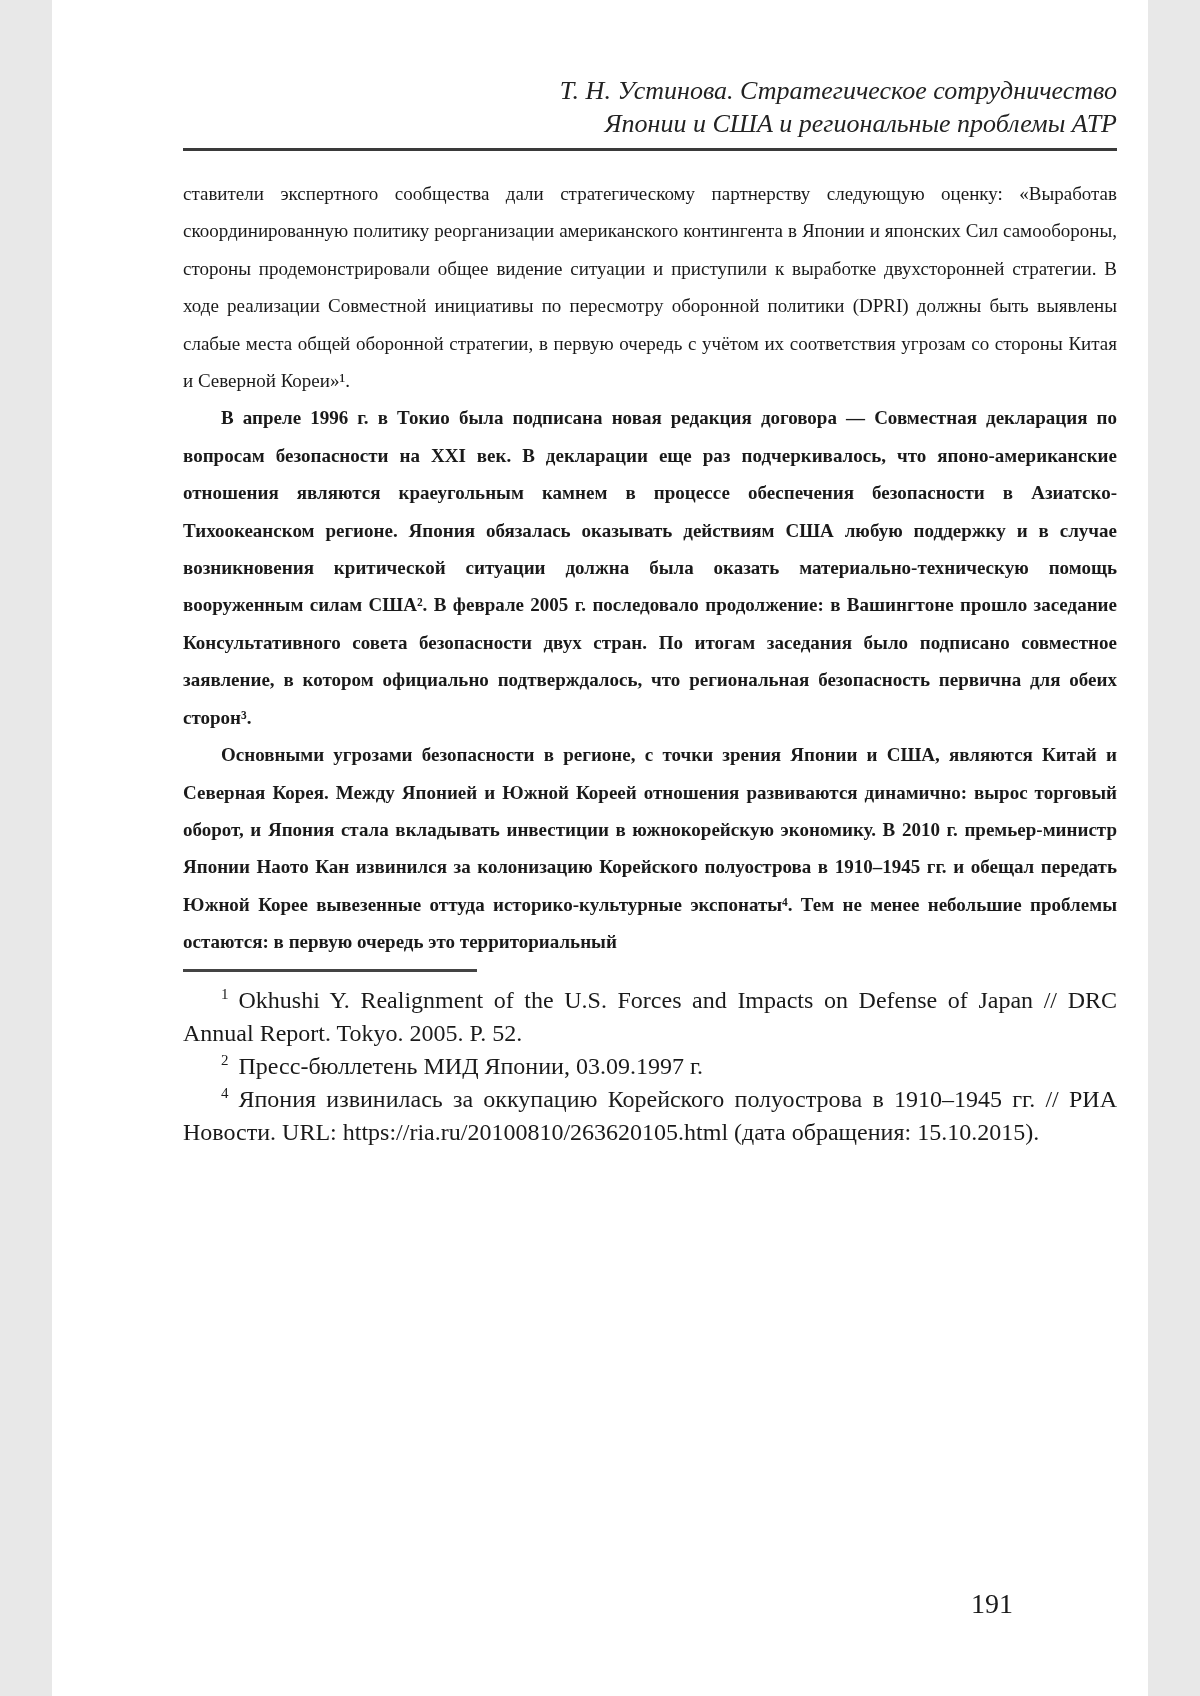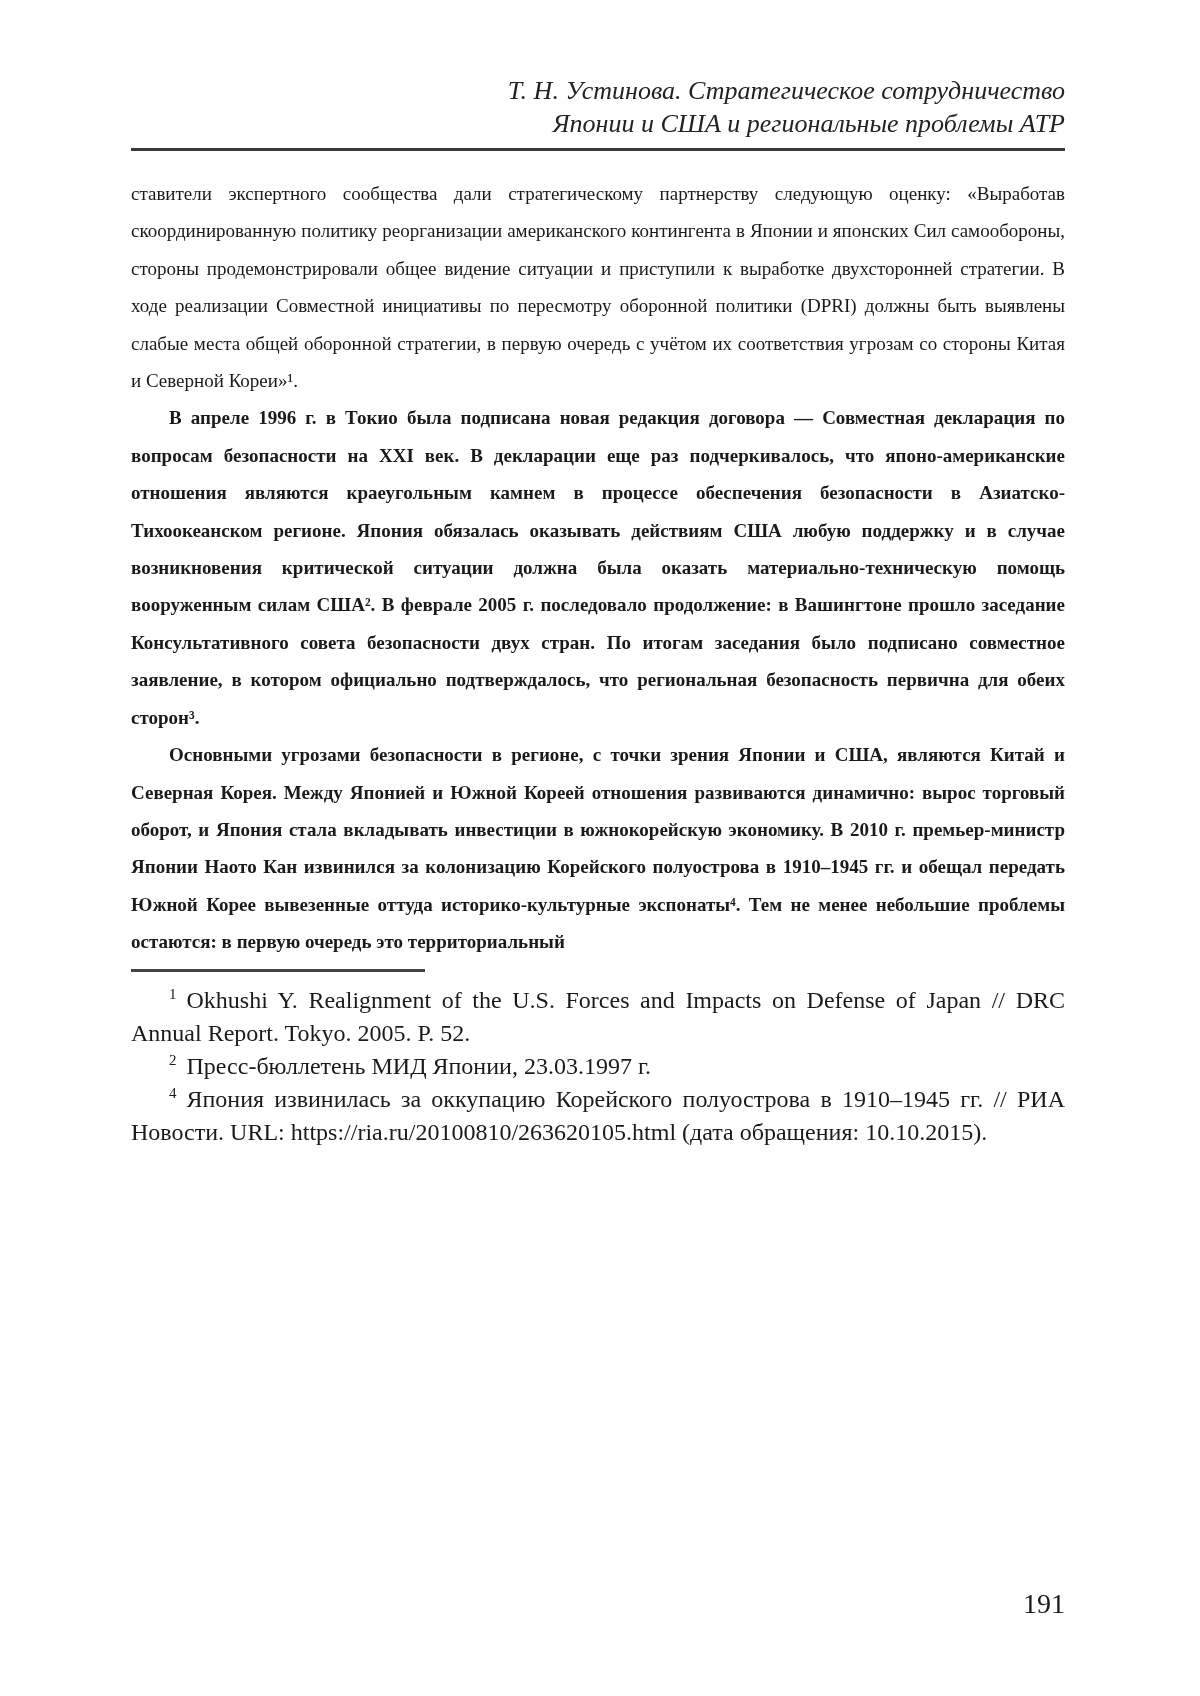--- a/index.html
+++ b/index.html
@@ -2,21 +2,21 @@
 <html lang="ru"><head>
 <meta charset="utf-8">
 <style>
   html, body {
     margin: 0;
     padding: 0;
     background: #e8e8e8;
   }
   .page {
     position: relative;
-    width: 1200px;
+    width: 1096px;
     height: 1696px;
     margin: 0 auto;
     background: #ffffff;
     color: #1a1a1a;
     font-family: "Liberation Serif", "DejaVu Serif", serif;
     overflow: hidden;
     box-sizing: border-box;
   }
   .content {
     position: absolute;
@@ -103,20 +103,20 @@
     <div class="body-text">
       <p>ставители экспертного сообщества дали стратегическому партнерству следующую оценку: «Выработав скоординированную политику реорганизации американского контингента в Японии и японских Сил самообороны, стороны продемонстрировали общее видение ситуации и приступили к выработке двухсторонней стратегии. В ходе реализации Совместной инициативы по пересмотру оборонной политики (DPRI) должны быть выявлены слабые места общей оборонной стратегии, в первую очередь с учётом их соответствия угрозам со стороны Китая и Северной Кореи»¹.</p>
       <p class="indent">В апреле 1996 г. в Токио была подписана новая редакция договора — Совместная декларация по вопросам безопасности на XXI век. В декларации еще раз подчеркивалось, что японо-американские отношения являются краеугольным камнем в процессе обеспечения безопасности в Азиатско-Тихоокеанском регионе. Япония обязалась оказывать действиям США любую поддержку и в случае возникновения критической ситуации должна была оказать материально-техническую помощь вооруженным силам США². В феврале 2005 г. последовало продолжение: в Вашингтоне прошло заседание Консультативного совета безопасности двух стран. По итогам заседания было подписано совместное заявление, в котором официально подтверждалось, что региональная безопасность первична для обеих сторон³.</p>
       <p class="indent">Основными угрозами безопасности в регионе, с точки зрения Японии и США, являются Китай и Северная Корея. Между Японией и Южной Кореей отношения развиваются динамично: вырос торговый оборот, и Япония стала вкладывать инвестиции в южнокорейскую экономику. В 2010 г. премьер-министр Японии Наото Кан извинился за колонизацию Корейского полуострова в 1910–1945 гг. и обещал передать Южной Корее вывезенные оттуда историко-культурные экспонаты⁴. Тем не менее небольшие проблемы остаются: в первую очередь это территориальный</p>
     </div>
 
     <hr class="footnote-sep">
 
     <div class="footnotes">
       <p><sup>1</sup><span>Okhushi Y. Realignment of the U.S. Forces and Impacts on Defense of Japan // DRC Annual Report. Tokyo. 2005. P. 52.</span></p>
-      <p><sup>2</sup><span>Пресс-бюллетень МИД Японии, 23.03.1997 г.</span></p>
-      <p><sup>4</sup><span>Япония извинилась за оккупацию Корейского полуострова в 1910–1945 гг. // РИА Новости. URL: https://ria.ru/20100810/263620105.html (дата обращения: 10.10.2015).</span></p>
+      <p><sup>2</sup><span>Пресс-бюллетень МИД Японии, 03.09.1997 г.</span></p>
+      <p><sup>4</sup><span>Япония извинилась за оккупацию Корейского полуострова в 1910–1945 гг. // РИА Новости. URL: https://ria.ru/20100810/263620105.html (дата обращения: 15.10.2015).</span></p>
     </div>
 
   </div>
 
   <div class="page-number">191</div>
 </div>
 
 </body></html>

